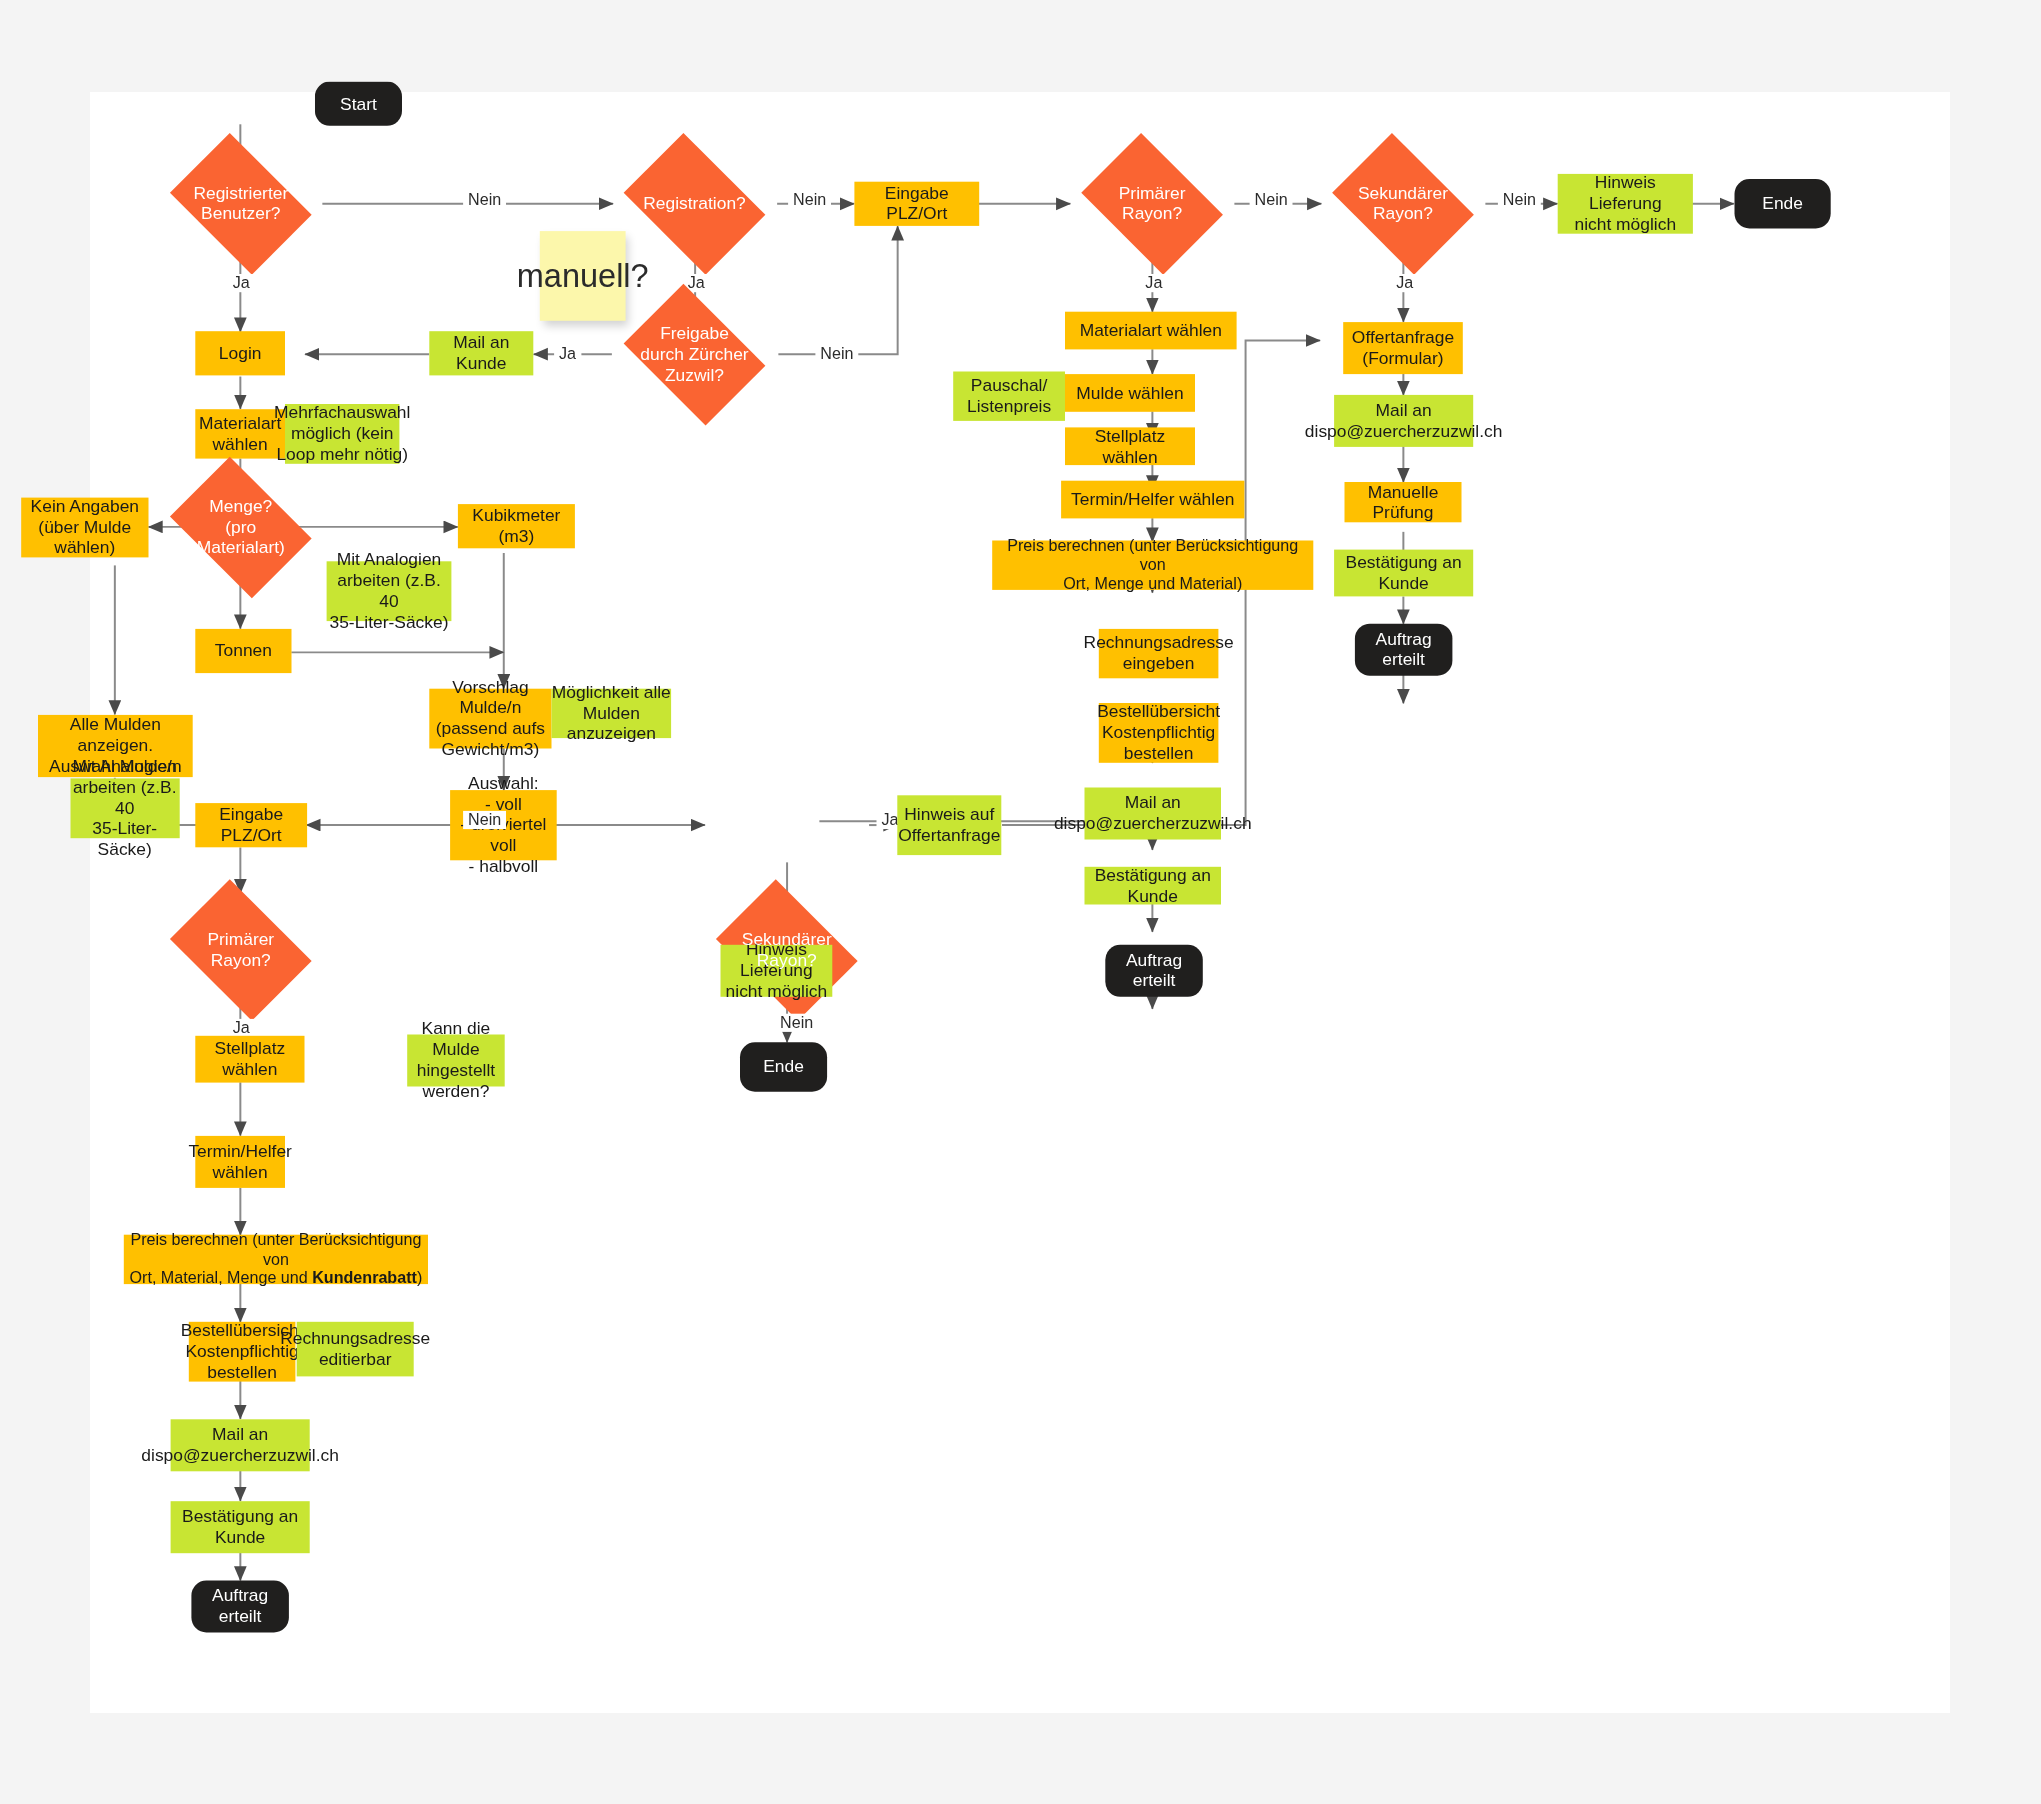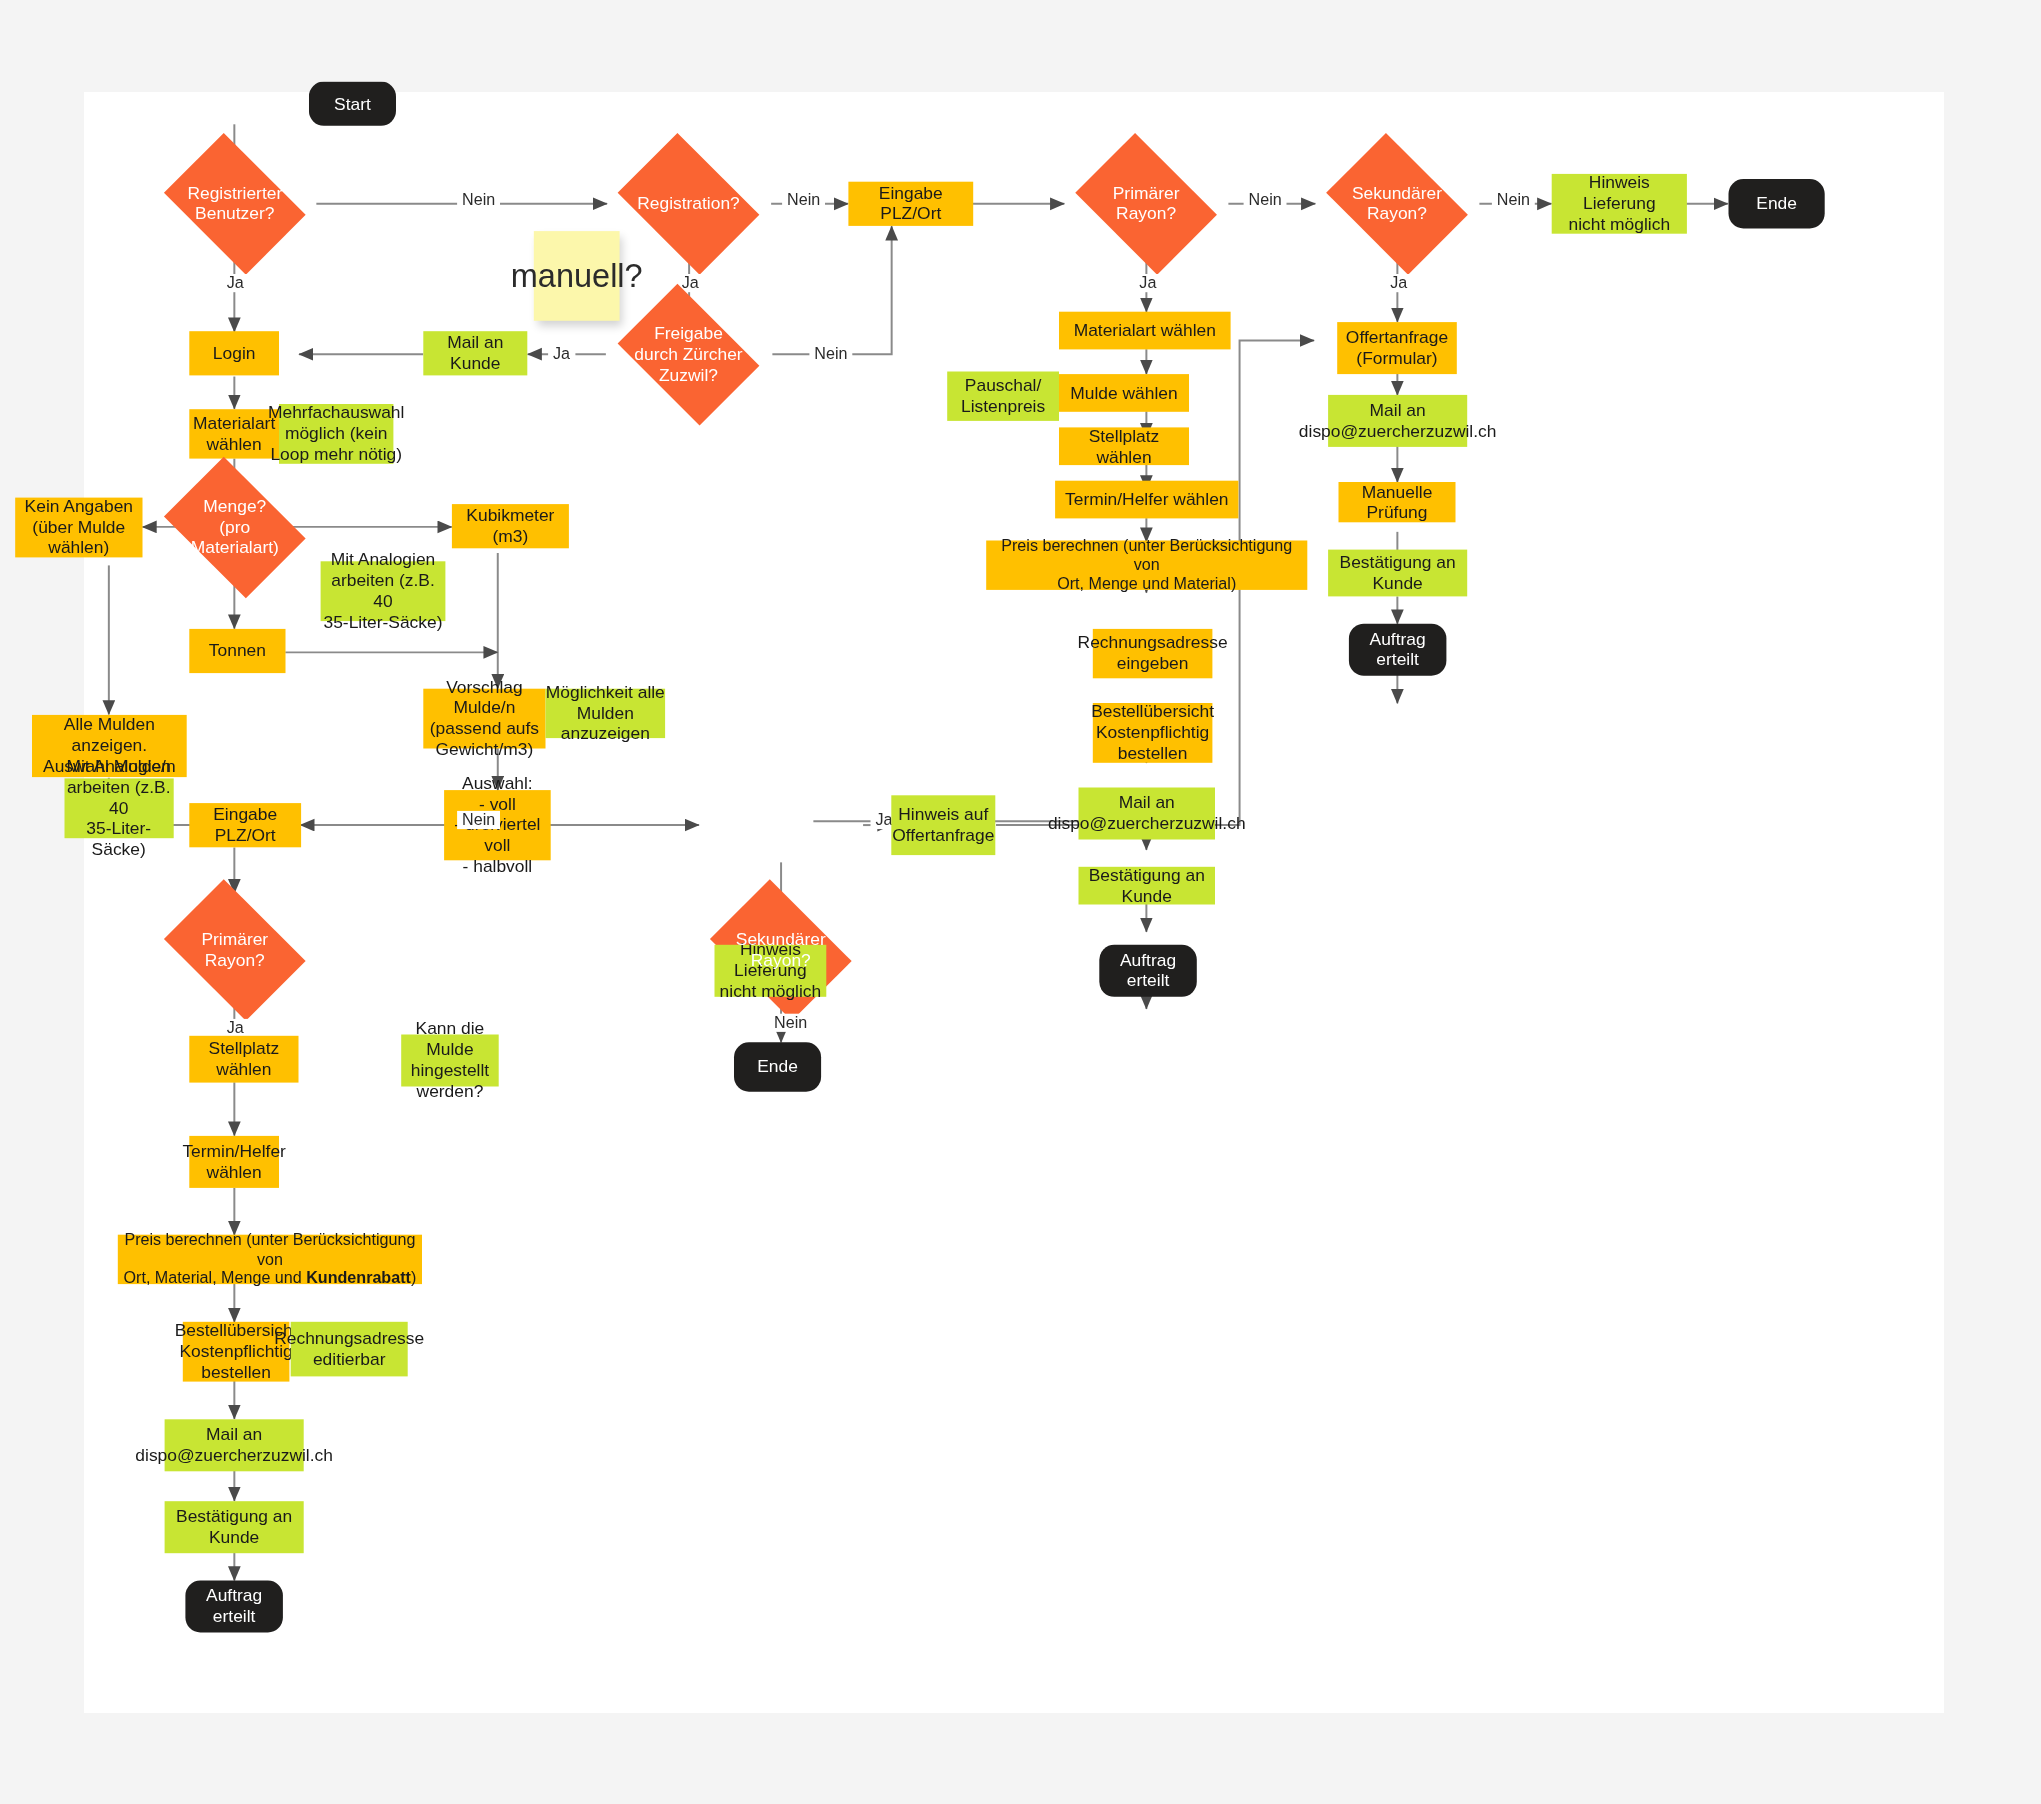--- a/index.html
+++ b/index.html
@@ -4,21 +4,21 @@
 <style>
   * { box-sizing: border-box; margin: 0; padding: 0; }
   html, body {
     width: 2042px; height: 1805px;
     background: #f4f4f4;
     font-family: "Liberation Sans", sans-serif;
     overflow: hidden;
   }
   #canvas {
     position: absolute;
-    left: 84px; top: 92px;
+    left: 90px; top: 92px;
     width: 1860px; height: 1621px;
     background: #ffffff;
   }
   #stage { position: absolute; left: 0; top: 0; width: 100%; height: 100%; }
   svg.edges { position: absolute; left: 0; top: 0; width: 1860px; height: 1621px; overflow: visible; }
 
   .node {
     position: absolute;
     display: flex; align-items: center; justify-content: center;
     text-align: center;

